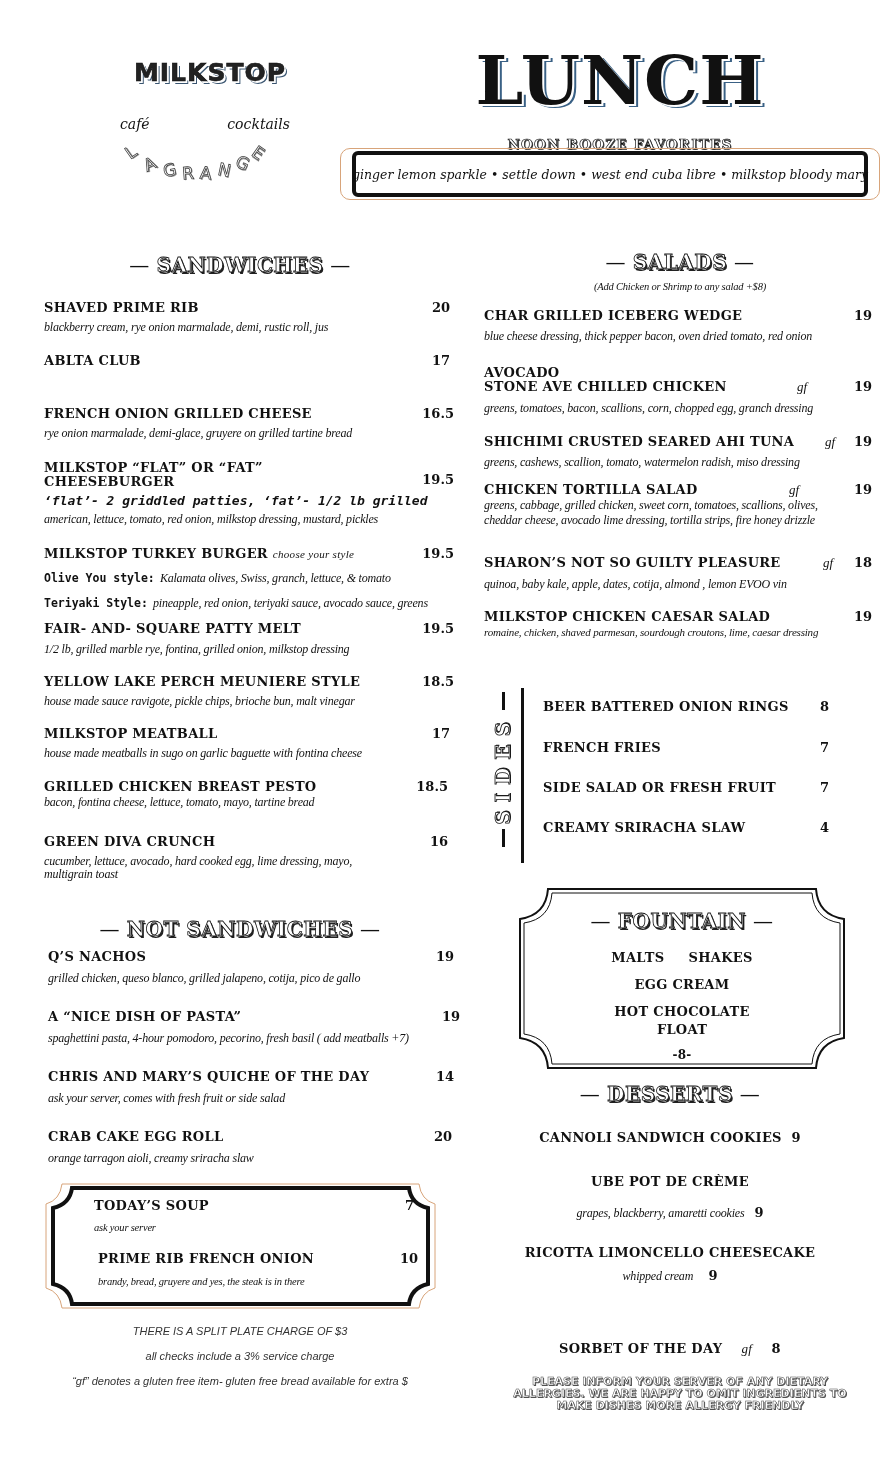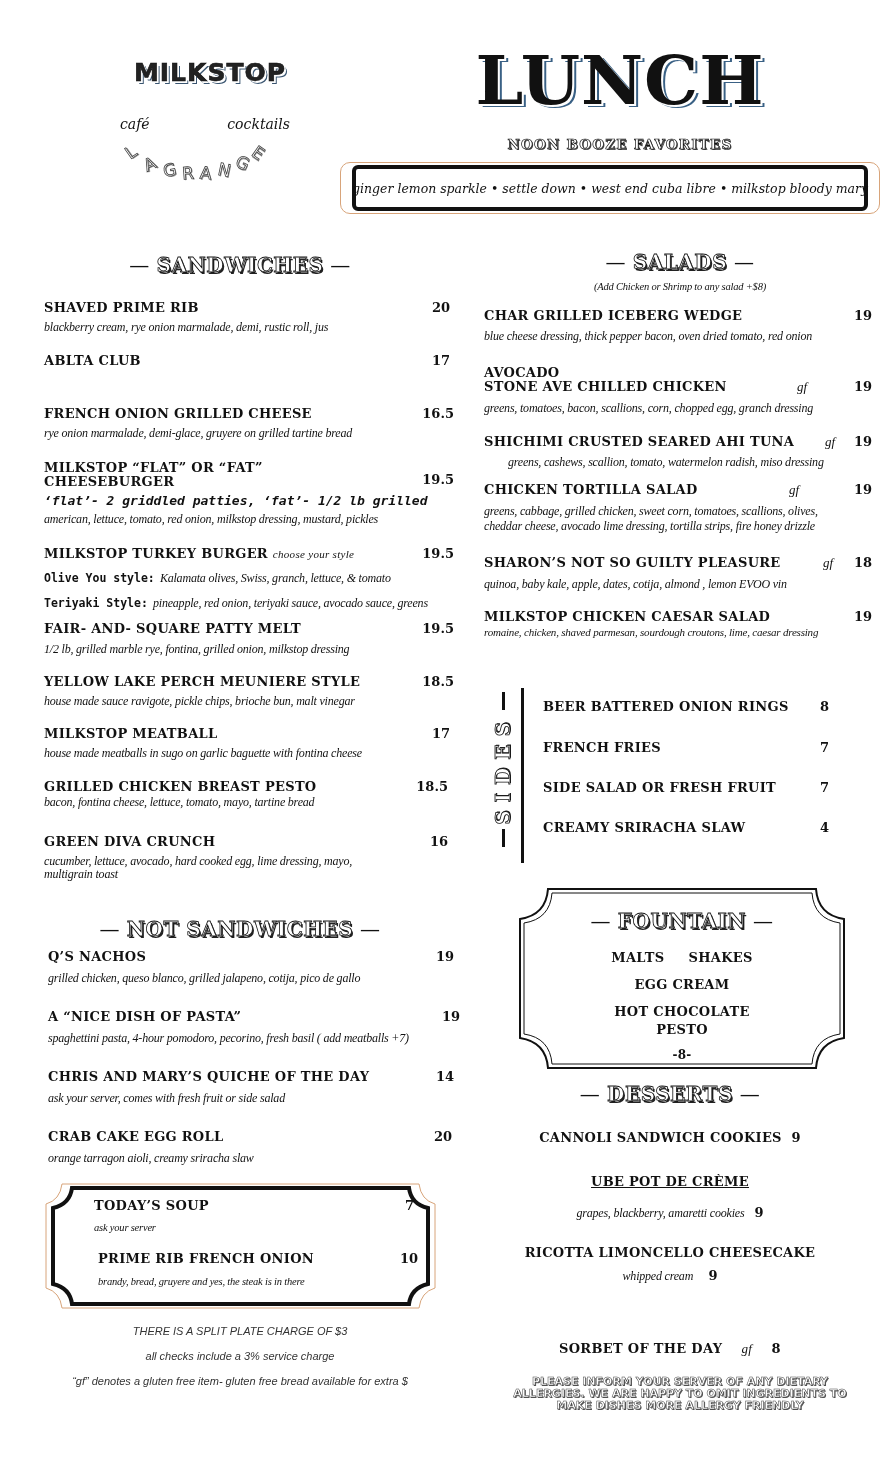--- a/index.html
+++ b/index.html
@@ -8,21 +8,21 @@
   .abs { position: absolute; }
 
   
   .brand { left: 90px; top: 58px; width: 240px; text-align: center; font-family: "DejaVu Sans", sans-serif; font-weight: 900; font-size: 25px; letter-spacing: 1px; color: #222; text-shadow: 2px 2px 0 #fff, 3px 3px 0 #3a5570; -webkit-text-stroke: 0.6px #111; }
   .tagline { left: 120px; top: 116px; width: 170px; display: flex; justify-content: space-between; font-family: "DejaVu Serif", serif; font-style: italic; font-size: 14px; }
   .lagrange { left: 118px; top: 140px; width: 160px; height: 46px; }
   .lagrange span { position: absolute; font-family: "DejaVu Sans", sans-serif; font-size: 17px; color: #fff; -webkit-text-stroke: 0.8px #444; text-shadow: 1px 1px 0 #999; }
 
   .lunch { left: 440px; top: 40px; width: 360px; text-align: center; font-family: "DejaVu Serif", serif; font-weight: 900; font-size: 68px; letter-spacing: 1px; color: #111; text-shadow: 2px 2px 0 #fff, 4px 3px 0 #3a6185; }
   .noon { left: 440px; top: 136px; width: 360px; text-align: center; font-family: "DejaVu Serif", serif; font-weight: bold; font-size: 13.5px; letter-spacing: 1.2px; color: #fff; -webkit-text-stroke: 0.7px #111; text-shadow: 1px 1px 0 #444; }
-  .booze-frame { left: 340px; top: 162px; width: 540px; height: 52px; }
+  .booze-frame { left: 340px; top: 148px; width: 540px; height: 52px; }
   .booze-outer { position: absolute; inset: 0; border: 1px solid #d8a47a; border-radius: 10px; }
   .booze-inner { position: absolute; left: 12px; right: 12px; top: 3px; bottom: 3px; border: 4px solid #111; border-radius: 6px; display: flex; align-items: center; justify-content: center; background: #fff; }
   .booze-list { font-family: "DejaVu Serif", serif; font-style: italic; font-size: 12.5px; white-space: nowrap; }
 
   
   .sec-head { font-family: "DejaVu Serif", serif; font-weight: bold; font-size: 20px; letter-spacing: 0.5px; color: #fff; -webkit-text-stroke: 0.8px #111; text-shadow: 1.5px 1.5px 0 #222; text-align: center; white-space: nowrap; }
   .sec-head .dash { color: #111; -webkit-text-stroke: 0; text-shadow: none; font-weight: normal; }
 
   
   .item-name { font-family: "DejaVu Serif", serif; font-weight: bold; font-size: 13px; letter-spacing: 0.3px; line-height: 14px; white-space: nowrap; }
@@ -198,27 +198,27 @@
   <div class="item-name" style="margin-top:4px;">AVOCADO</div>
   <div class="item-name">STONE AVE CHILLED CHICKEN</div>
   <div class="gf abs" style="left:313px;top:17px;">gf</div>
   <div class="item-price abs" style="right:2px;top:18px;">19</div>
   <div class="item-desc" style="margin-top:8px;white-space:nowrap;">greens, tomatoes, bacon, scallions, corn, chopped egg, granch dressing</div>
 </div>
 <div class="abs" style="left:484px;top:435px;width:390px;">
   <div class="item-name">SHICHIMI CRUSTED SEARED AHI TUNA</div>
   <div class="gf abs" style="left:341px;top:-1px;">gf</div>
   <div class="item-price abs" style="right:2px;top:0;">19</div>
-  <div class="item-desc" style="margin-top:7px;white-space:nowrap;margin-left:24px;">greens, cashews, scallion, tomato, watermelon radish, miso dressing</div>
+  <div class="item-desc" style="margin-top:7px;white-space:nowrap;">greens, cashews, scallion, tomato, watermelon radish, miso dressing</div>
 </div>
 <div class="abs" style="left:484px;top:483px;width:390px;">
   <div class="item-name">CHICKEN TORTILLA SALAD</div>
   <div class="gf abs" style="left:305px;top:-1px;">gf</div>
   <div class="item-price abs" style="right:2px;top:0;">19</div>
-  <div class="item-desc" style="margin-top:8px;white-space:nowrap;">greens, cabbage, grilled chicken, sweet corn, tomatoes, scallions, olives,</div>
+  <div class="item-desc" style="margin-top:2px;white-space:nowrap;">greens, cabbage, grilled chicken, sweet corn, tomatoes, scallions, olives,</div>
   <div class="item-desc" style="margin-top:2px;white-space:nowrap;">cheddar cheese, avocado lime dressing, tortilla strips, fire honey drizzle</div>
 </div>
 <div class="abs" style="left:484px;top:556px;width:390px;">
   <div class="item-name">SHARON’S NOT SO GUILTY PLEASURE</div>
   <div class="gf abs" style="left:339px;top:-1px;">gf</div>
   <div class="item-price abs" style="right:2px;top:0;">18</div>
   <div class="item-desc" style="margin-top:8px;">quinoa, baby kale, apple, dates, cotija, almond , lemon EVOO vin</div>
 </div>
 <div class="abs" style="left:484px;top:610px;width:390px;">
   <div class="item-name">MILKSTOP CHICKEN CAESAR SALAD</div>
@@ -253,31 +253,31 @@
   <svg width="328" height="183" viewBox="0 0 328 183">
     <path d="M30,2 H298 Q300,28 326,32 V151 Q300,155 298,181 H30 Q28,155 2,151 V32 Q28,28 30,2 Z" fill="none" stroke="#111" stroke-width="2"></path>
     <path d="M34,6 H294 Q296,32 322,36 V147 Q296,151 294,177 H34 Q32,151 6,147 V36 Q32,32 34,6 Z" fill="none" stroke="#111" stroke-width="1"></path>
   </svg>
   <div class="sec-head ftitle">
     <span class="dash">— </span><span>FOUNTAIN</span><span class="dash"> —</span>
   </div>
   <div class="fline" style="top:63px;white-space:pre;">MALTS     SHAKES</div>
   <div class="fline" style="top:90px;">EGG CREAM</div>
   <div class="fline" style="top:117px;">HOT CHOCOLATE</div>
-  <div class="fline" style="top:135px;">PESTO</div>
+  <div class="fline" style="top:135px;">FLOAT</div>
   <div class="fline" style="top:161px;font-size:12px;">-8-</div>
 </div>
 
 <div class="abs sec-head" style="left:480px;top:1082px;width:380px;">
   <span class="dash">— </span><span>DESSERTS</span><span class="dash"> —</span>
 </div>
 <div class="abs item-name" style="left:480px;top:1131px;width:380px;text-align:center;">
   <span>CANNOLI SANDWICH COOKIES</span>&nbsp;&nbsp;<span>9</span>
 </div>
-<div class="abs item-name" style="left:480px;top:1175px;width:380px;text-align:center;text-decoration:underline;">UBE POT DE CRÈME</div>
+<div class="abs item-name" style="left:480px;top:1175px;width:380px;text-align:center;">UBE POT DE CRÈME</div>
 <div class="abs" style="left:480px;top:1202px;width:380px;text-align:center;">
   <span class="item-desc">grapes, blackberry, amaretti cookies</span>&nbsp;&nbsp;<span class="item-price">9</span>
 </div>
 <div class="abs item-name" style="left:480px;top:1246px;width:380px;text-align:center;">RICOTTA LIMONCELLO CHEESECAKE</div>
 <div class="abs" style="left:480px;top:1265px;width:380px;text-align:center;">
   <span class="item-desc">whipped cream</span>&nbsp;&nbsp;&nbsp;<span class="item-price">9</span>
 </div>
 <div class="abs item-name" style="left:480px;top:1342px;width:380px;text-align:center;">
   <span>SORBET OF THE DAY</span>&nbsp;&nbsp;&nbsp;&nbsp;<span class="gf" style="font-weight:normal;">gf</span>&nbsp;&nbsp;&nbsp;&nbsp;<span>8</span>
 </div>

